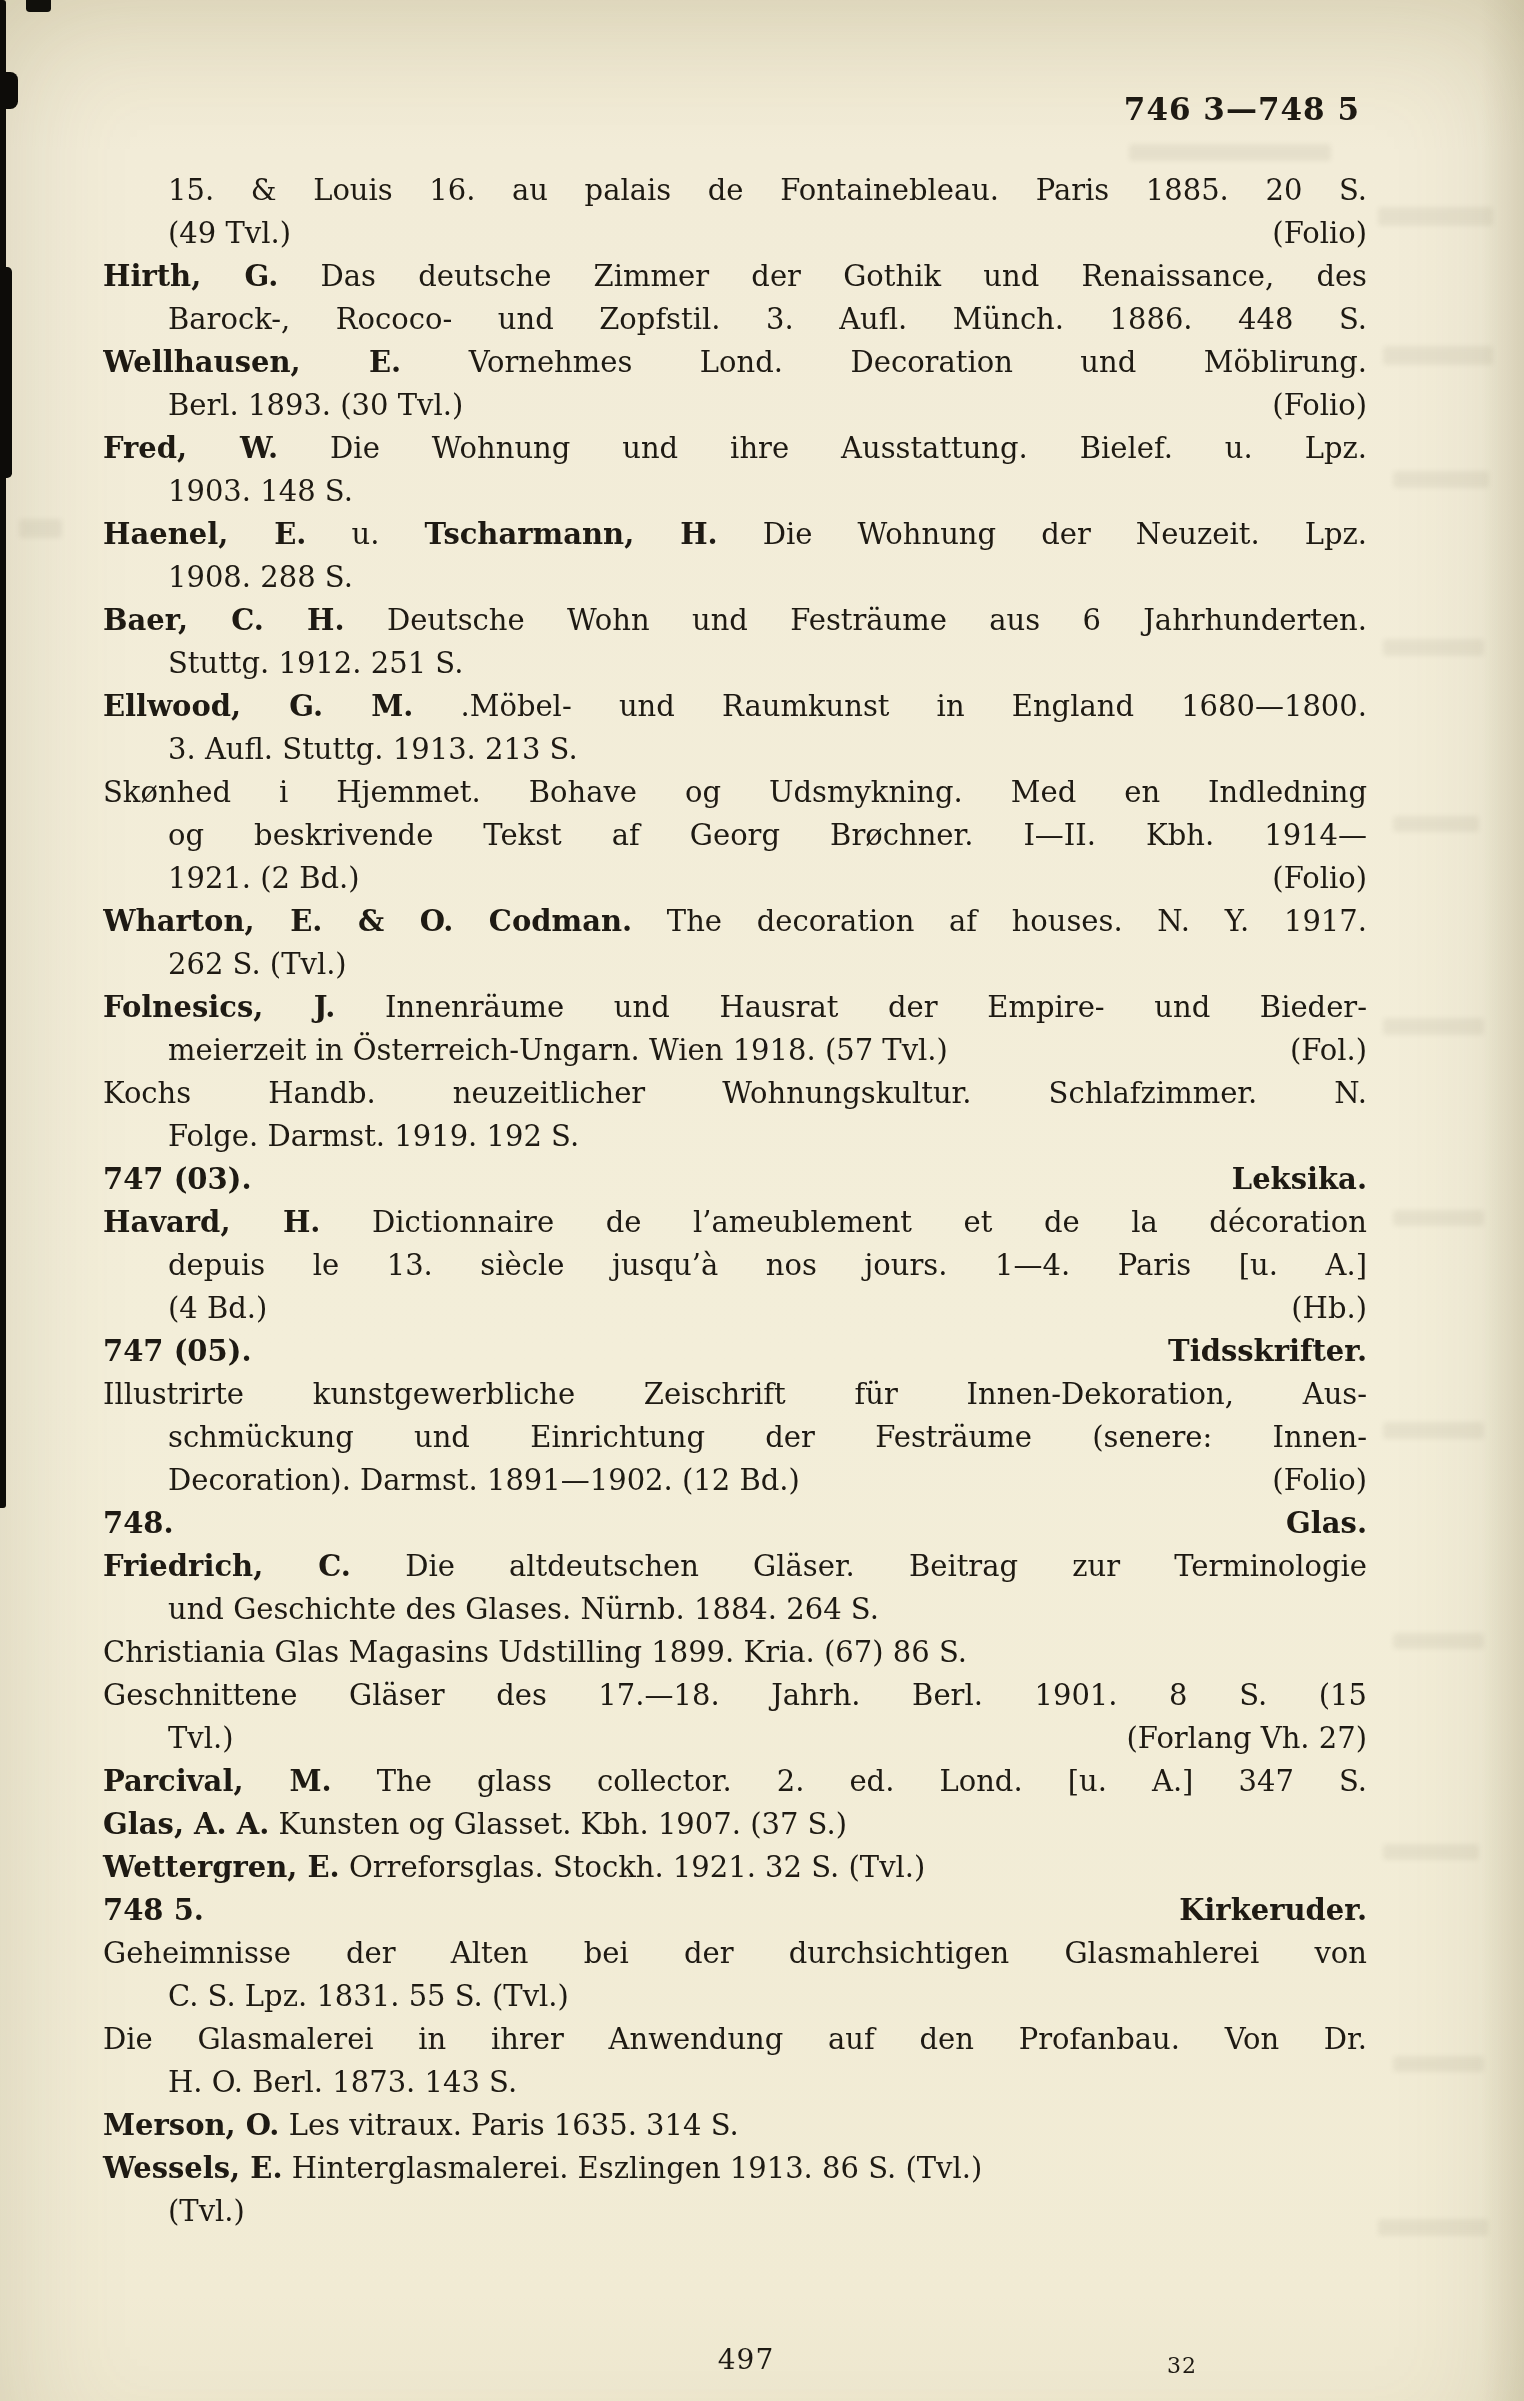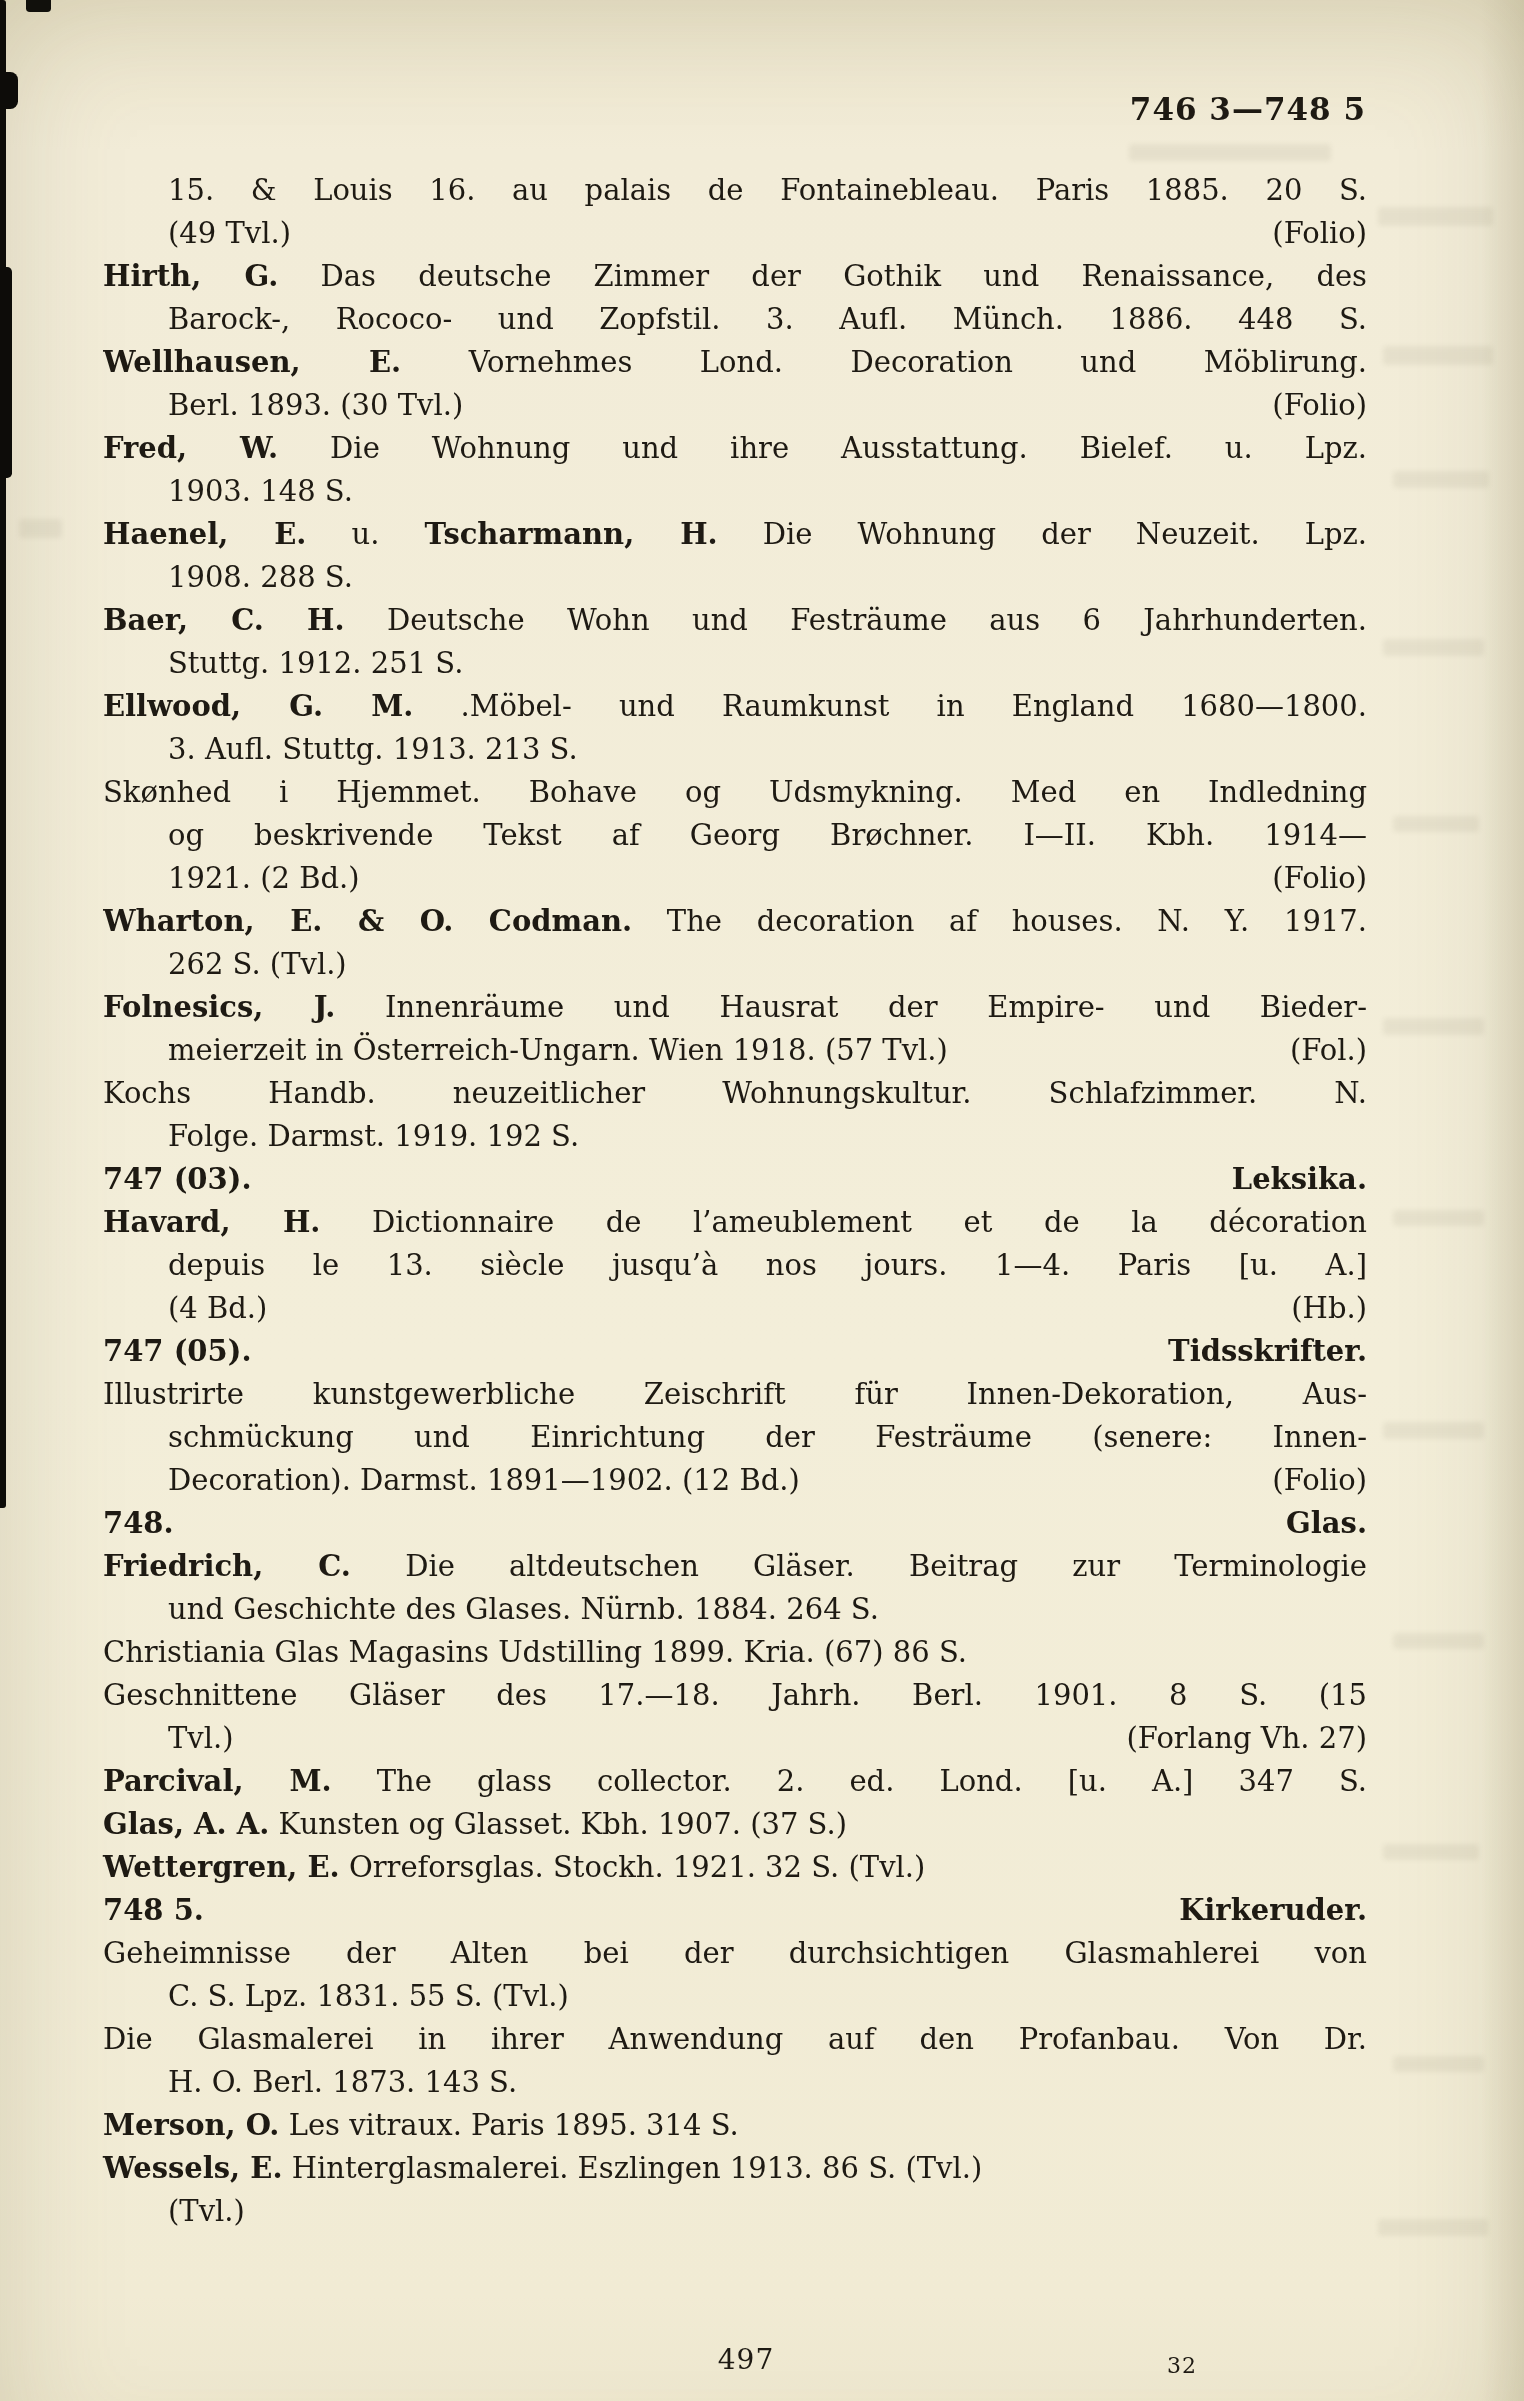--- a/index.html
+++ b/index.html
@@ -21,21 +21,21 @@
   }
   
   .edge-strip{position:absolute;left:0;top:0;width:6.2px;height:1508px;background:#0d0c09;border-radius:0 2.9px 2.9px 0;}
   .edge-blob1{position:absolute;left:0;top:72px;width:18px;height:37px;background:#0d0c09;border-radius:0 7.7px 7.7px 0;}
   .edge-blob2{position:absolute;left:0;top:267px;width:12px;height:211px;background:#0d0c09;border-radius:0 4.8px 4.8px 0;}
   .edge-topmark{position:absolute;left:26.4px;top:0;width:25px;height:11.5px;background:#11100c;border-radius:0 0 3.8px 3.8px;}
   
   .smudge{position:absolute;background:#7d7760;opacity:.10;filter:blur(2.9px);border-radius:3.8px;pointer-events:none;}
 
   .running-head{
-    position:absolute;top:91px;right:158px;
+    position:absolute;top:91px;right:164px;
     font-size:31px;font-weight:bold;letter-spacing:1px;white-space:nowrap;
   }
   .text-block{
     position:absolute;left:103px;top:169px;width:1264px;
     font-size:29px;line-height:43px;
   }
   .line{position:relative;height:43px;white-space:nowrap;}
   .line.indent{padding-left:65px;}
   .line.stretch{white-space:normal;text-align:justify;text-align-last:justify;overflow:hidden;}
   .bold{font-weight:bold;}
@@ -114,21 +114,21 @@
       <div class="line stretch"><span>Geschnittene Gläser des 17.—18. Jahrh. Berl. 1901. 8 S. (15</span></div>
       <div class="line indent"><span>Tvl.)</span><span class="rt">(Forlang Vh. 27)</span></div>
       <div class="line stretch"><span class="bold">Parcival, M.</span><span> The glass collector. 2. ed. Lond. [u. A.] 347 S.</span></div>
       <div class="line"><span class="bold">Glas, A. A.</span><span> Kunsten og Glasset. Kbh. 1907. (37 S.)</span></div>
       <div class="line"><span class="bold">Wettergren, E.</span><span> Orreforsglas. Stockh. 1921. 32 S. (Tvl.)</span></div>
       <div class="line section"><span class="bold">748 5.</span><span class="rt bold">Kirkeruder.</span></div>
       <div class="line stretch"><span>Geheimnisse der Alten bei der durchsichtigen Glasmahlerei von</span></div>
       <div class="line indent"><span>C. S. Lpz. 1831. 55 S. (Tvl.)</span></div>
       <div class="line stretch"><span>Die Glasmalerei in ihrer Anwendung auf den Profanbau. Von Dr.</span></div>
       <div class="line indent"><span>H. O. Berl. 1873. 143 S.</span></div>
-      <div class="line"><span class="bold">Merson, O.</span><span> Les vitraux. Paris 1895. 314 S.</span></div>
+      <div class="line"><span class="bold">Merson, O.</span><span> Les vitraux. Paris 1635. 314 S.</span></div>
       <div class="line"><span class="bold">Wessels, E.</span><span> Hinterglasmalerei. Eszlingen 1913. 86 S. (Tvl.)</span></div>
       <div class="line indent"><span>(Tvl.)</span></div>
     </div>
 
   <div class="footer-pagenum">497</div>
   <div class="footer-sig">32</div>
 
 </div>
 
 

